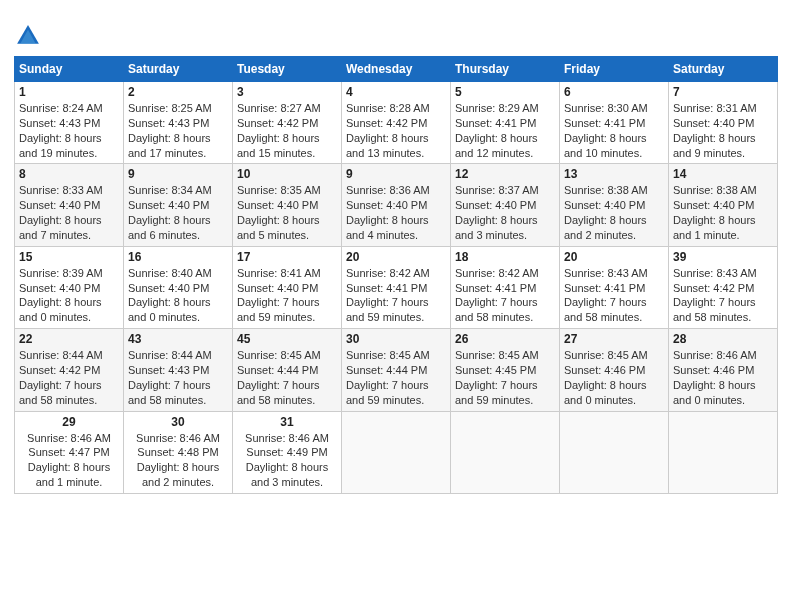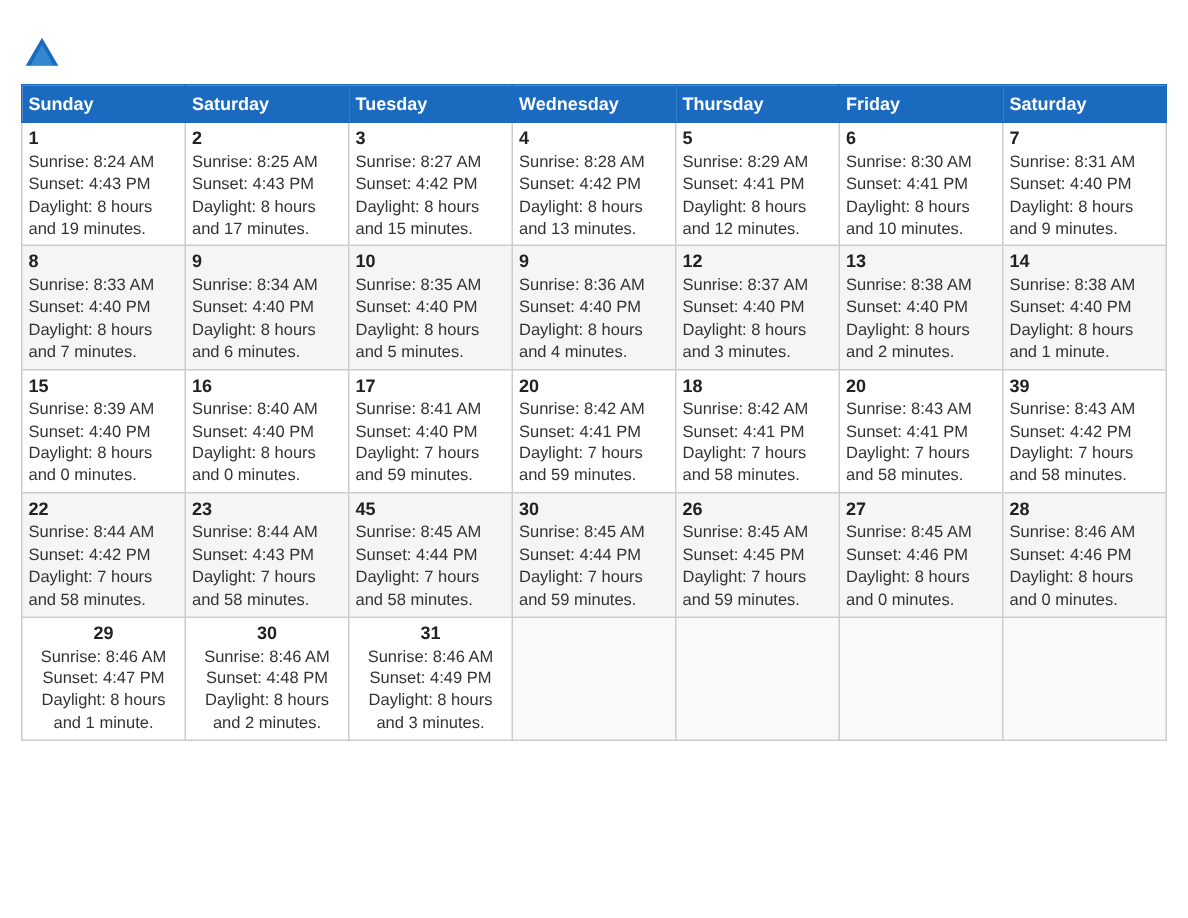--- a/index.html
+++ b/index.html
@@ -229,21 +229,21 @@
         <span class="day-num">39</span>
         <span class="day-info">Sunrise: 8:43 AM<br>Sunset: 4:42 PM<br>Daylight: 7 hours and 58 minutes.</span>
       </td>
         </tr>
         <tr>
           <td>
         <span class="day-num">22</span>
         <span class="day-info">Sunrise: 8:44 AM<br>Sunset: 4:42 PM<br>Daylight: 7 hours and 58 minutes.</span>
       </td>
           <td>
-        <span class="day-num">23</span>
+        <span class="day-num">43</span>
         <span class="day-info">Sunrise: 8:44 AM<br>Sunset: 4:43 PM<br>Daylight: 7 hours and 58 minutes.</span>
       </td>
           <td>
         <span class="day-num">45</span>
         <span class="day-info">Sunrise: 8:45 AM<br>Sunset: 4:44 PM<br>Daylight: 7 hours and 58 minutes.</span>
       </td>
           <td>
         <span class="day-num">30</span>
         <span class="day-info">Sunrise: 8:45 AM<br>Sunset: 4:44 PM<br>Daylight: 7 hours and 59 minutes.</span>
       </td>

